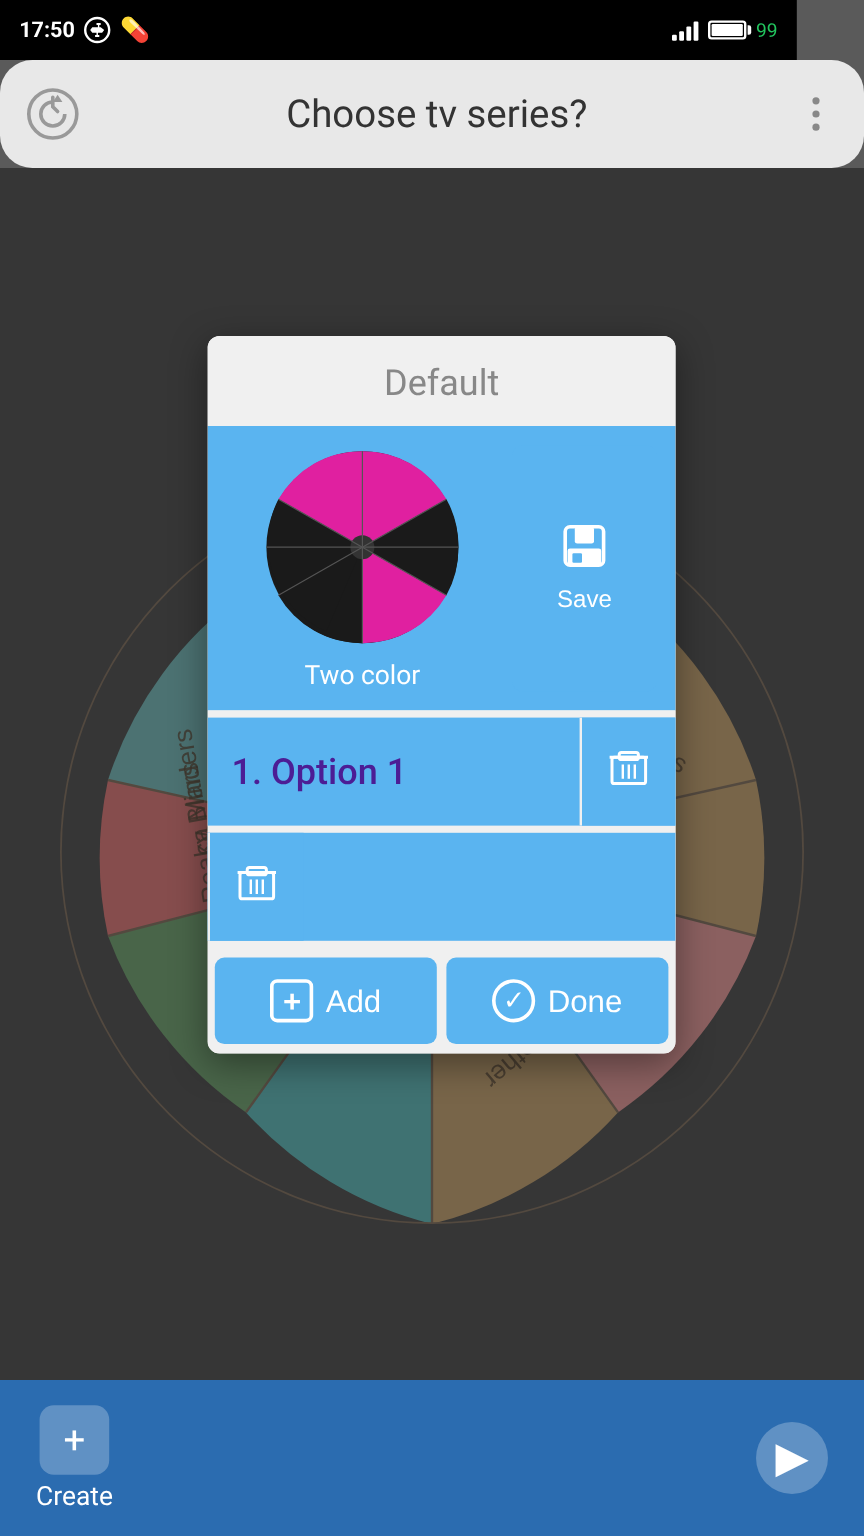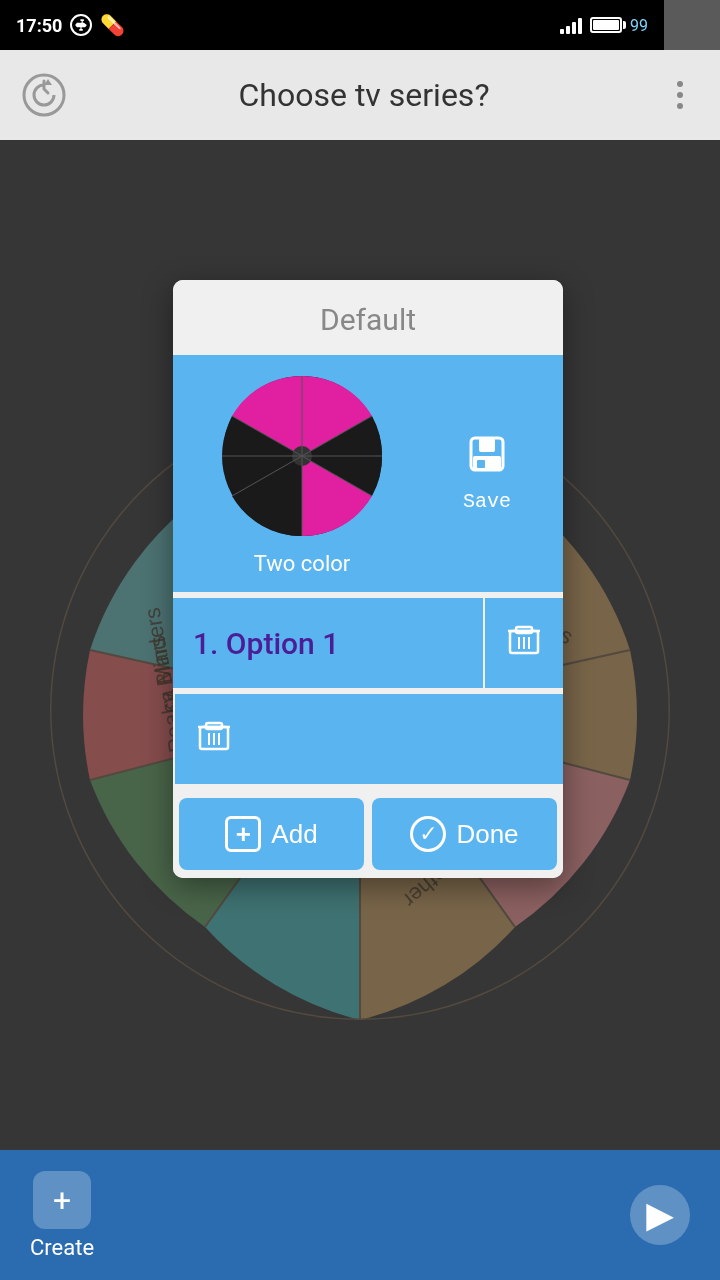--- a/index.html
+++ b/index.html
@@ -32,21 +32,21 @@
       align-items: center;
       gap: 8px;
       color: #fff;
       font-size: 18px;
       font-weight: bold;
     }
     .status-right {
       display: flex;
       align-items: center;
       gap: 8px;
-      color: #7dd3fc;
+      color: #22c55e;
       font-size: 16px;
     }
     .signal-bars {
       display: flex;
       align-items: flex-end;
       gap: 2px;
       height: 18px;
     }
     .signal-bar {
       width: 4px;
@@ -95,20 +95,21 @@
       width: 720px;
       height: 90px;
       background: #e8e8e8;
       display: flex;
       align-items: center;
       justify-content: space-between;
       padding: 0 20px;
       position: absolute;
       top: 50px; left: 0;
       z-index: 10;
+      border-radius: 27px;
     }
     .top-bar-title {
       font-size: 32px;
       color: #333;
       font-weight: 400;
     }
     .history-icon {
       width: 48px;
       height: 48px;
       display: flex;
@@ -271,21 +272,20 @@
       border-radius: 8px;
       display: flex;
       flex-direction: column;
       align-items: center;
       justify-content: center;
       gap: 6px;
       cursor: pointer;
       padding: 10px 0;
       color: #fff;
       font-size: 20px;
-      font-family: Liberation Mono, monospace;
     }
     .action-btn-icon {
       font-size: 32px;
     }
 
     
     .options-list {
       display: flex;
       flex-direction: column;
       gap: 6px;

